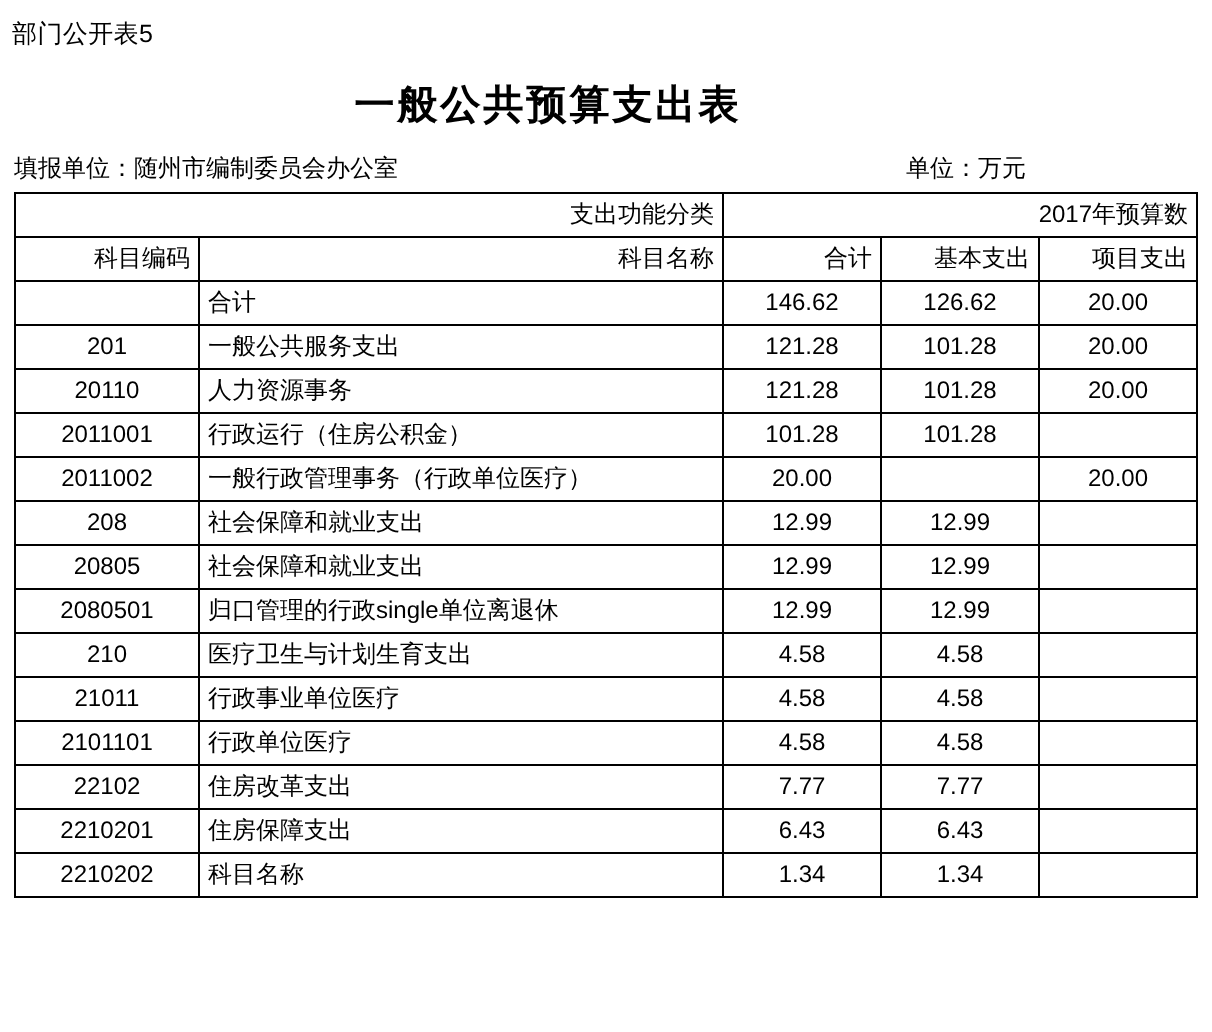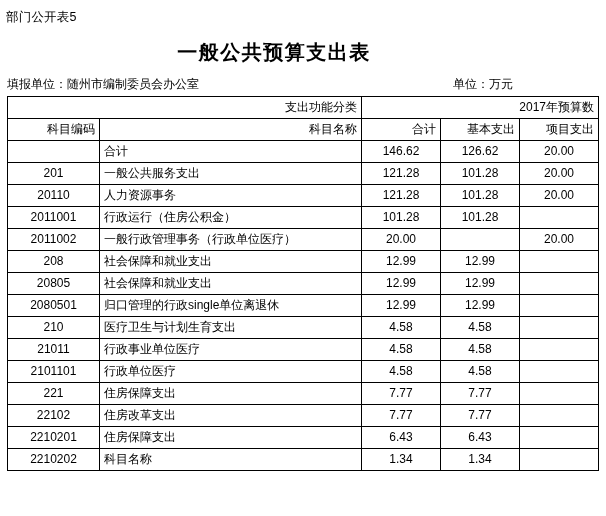--- a/index.html
+++ b/index.html
@@ -189,27 +189,20 @@
           <td class="num"></td>
         </tr>
         <tr>
           <td class="code">2101101</td>
           <td class="name ind3">行政单位医疗</td>
           <td class="num">4.58</td>
           <td class="num">4.58</td>
           <td class="num"></td>
         </tr>
         <tr>
-          <td class="code">221</td>
-          <td class="name ind1">住房保障支出</td>
-          <td class="num">7.77</td>
-          <td class="num">7.77</td>
-          <td class="num"></td>
-        </tr>
-        <tr>
           <td class="code">22102</td>
           <td class="name ind2">住房改革支出</td>
           <td class="num">7.77</td>
           <td class="num">7.77</td>
           <td class="num"></td>
         </tr>
         <tr>
           <td class="code">2210201</td>
           <td class="name ind3">住房保障支出</td>
           <td class="num">6.43</td>

